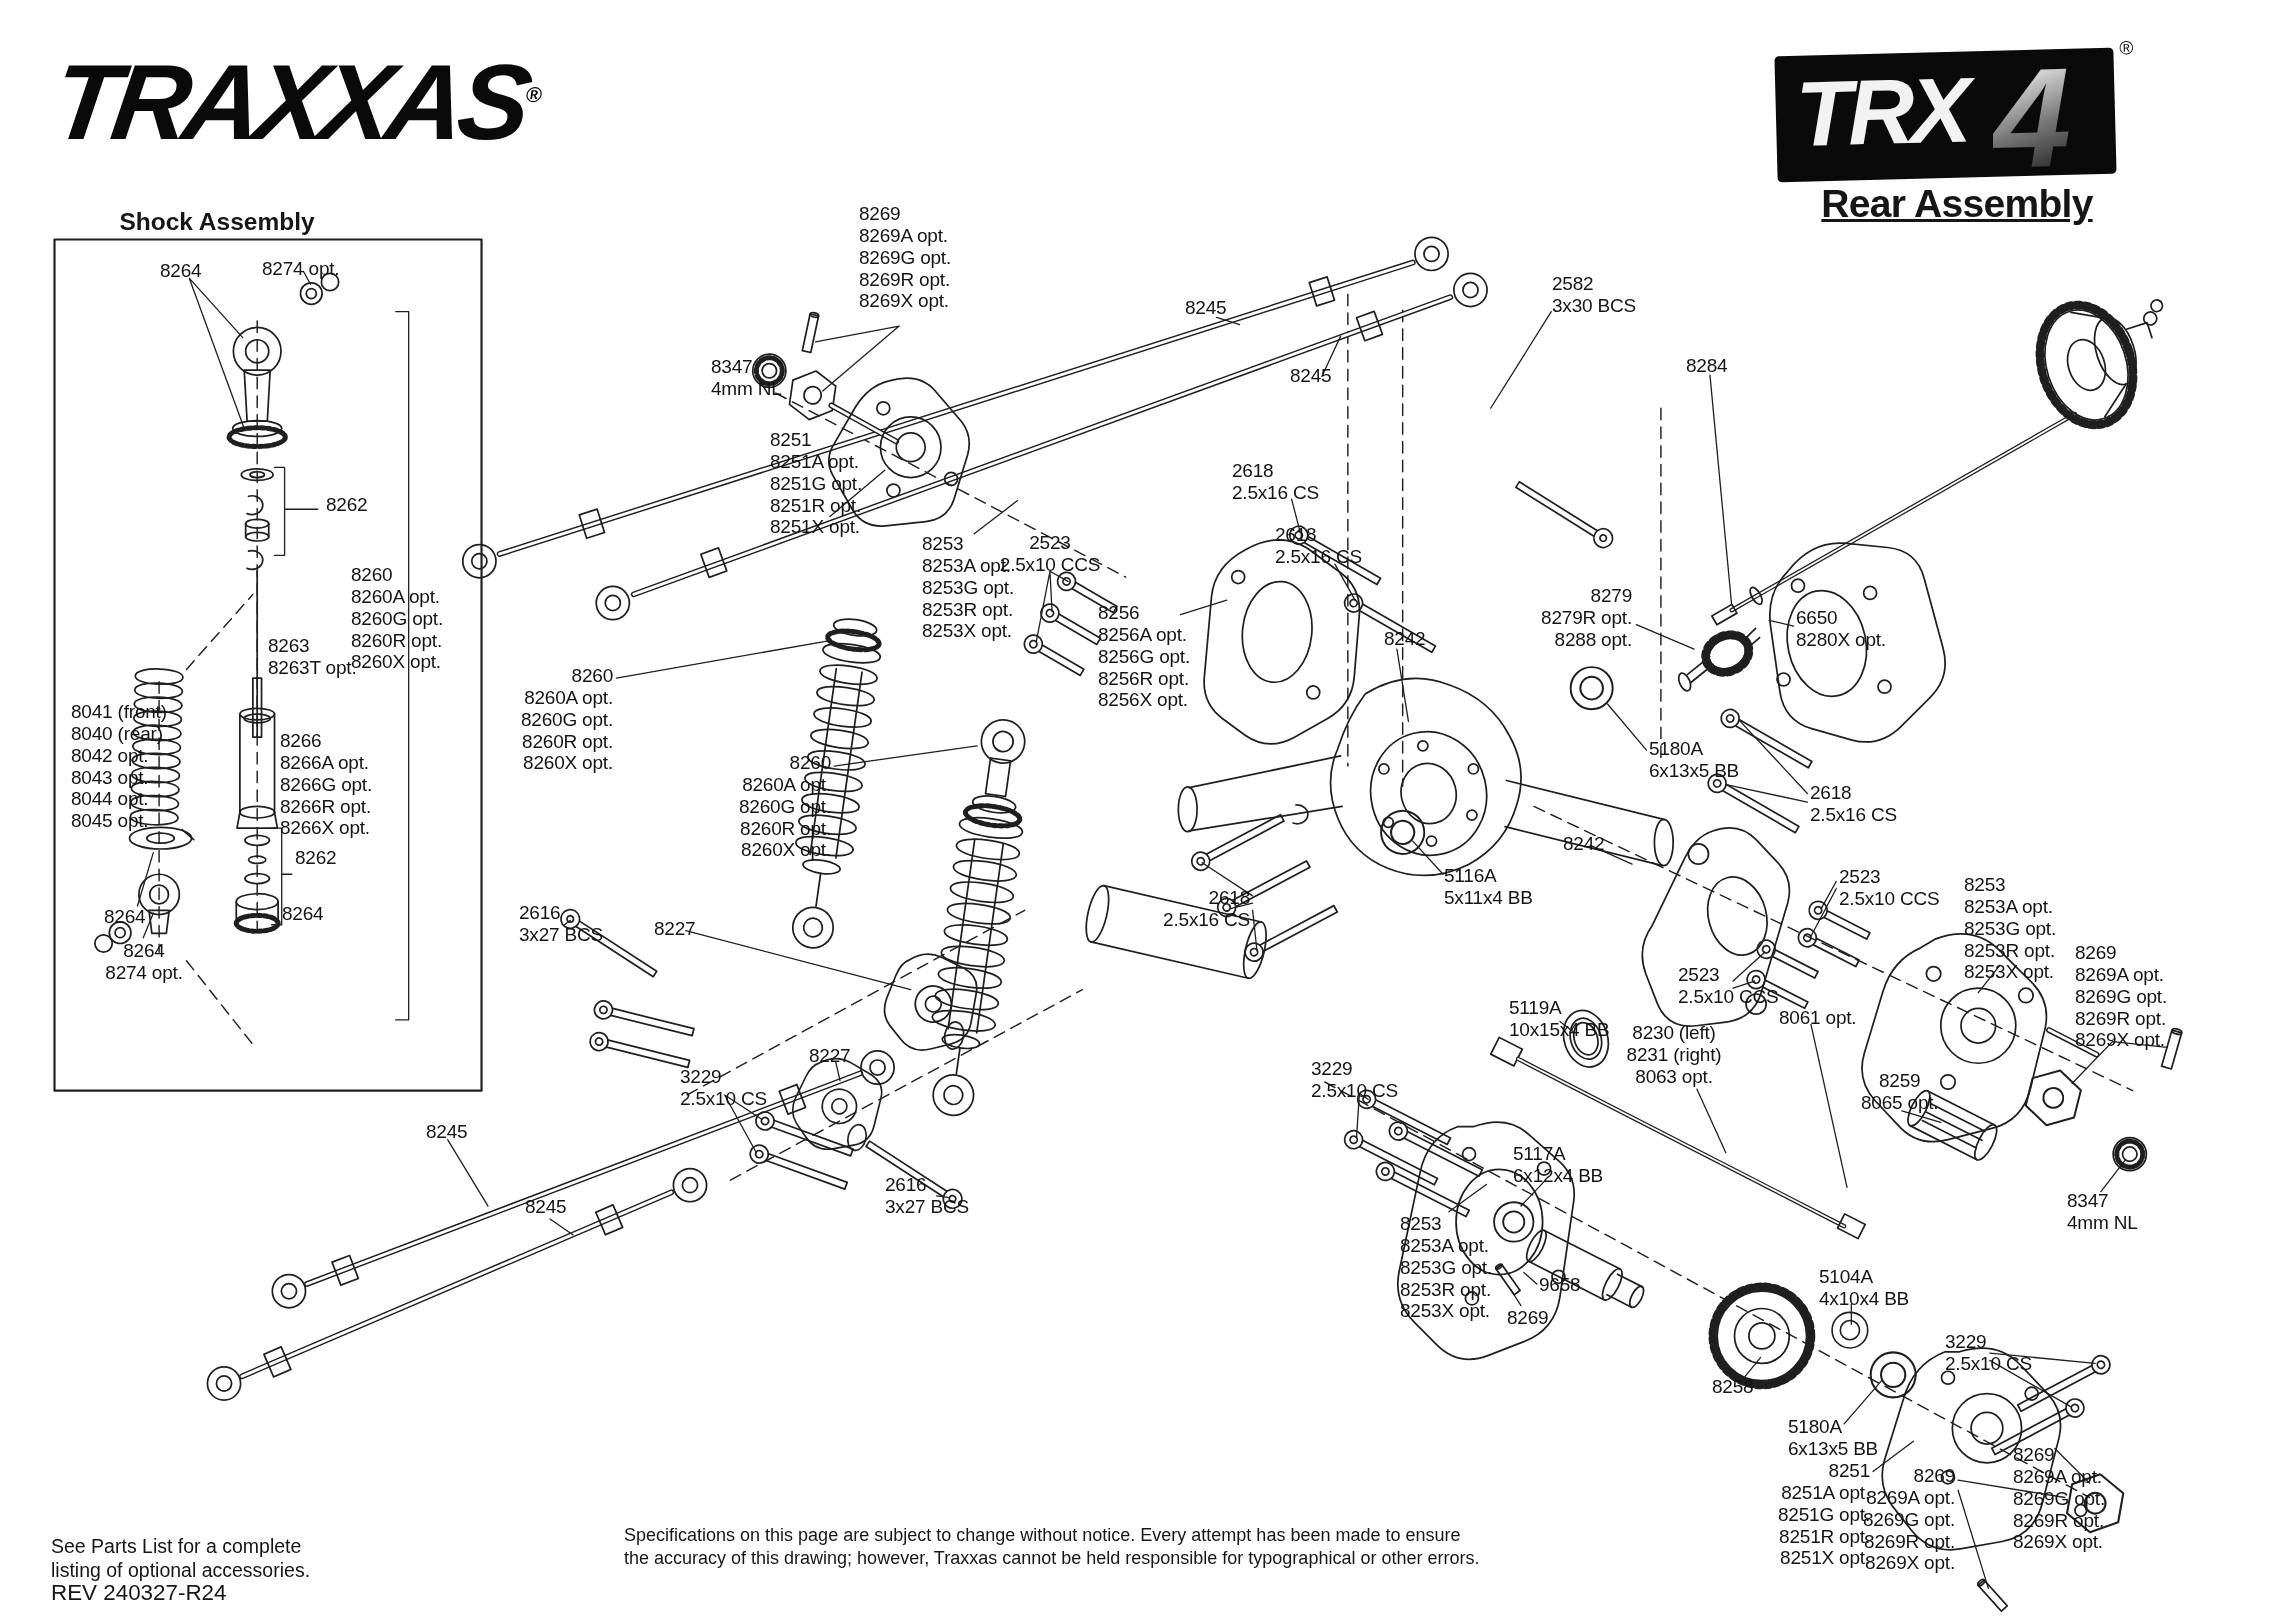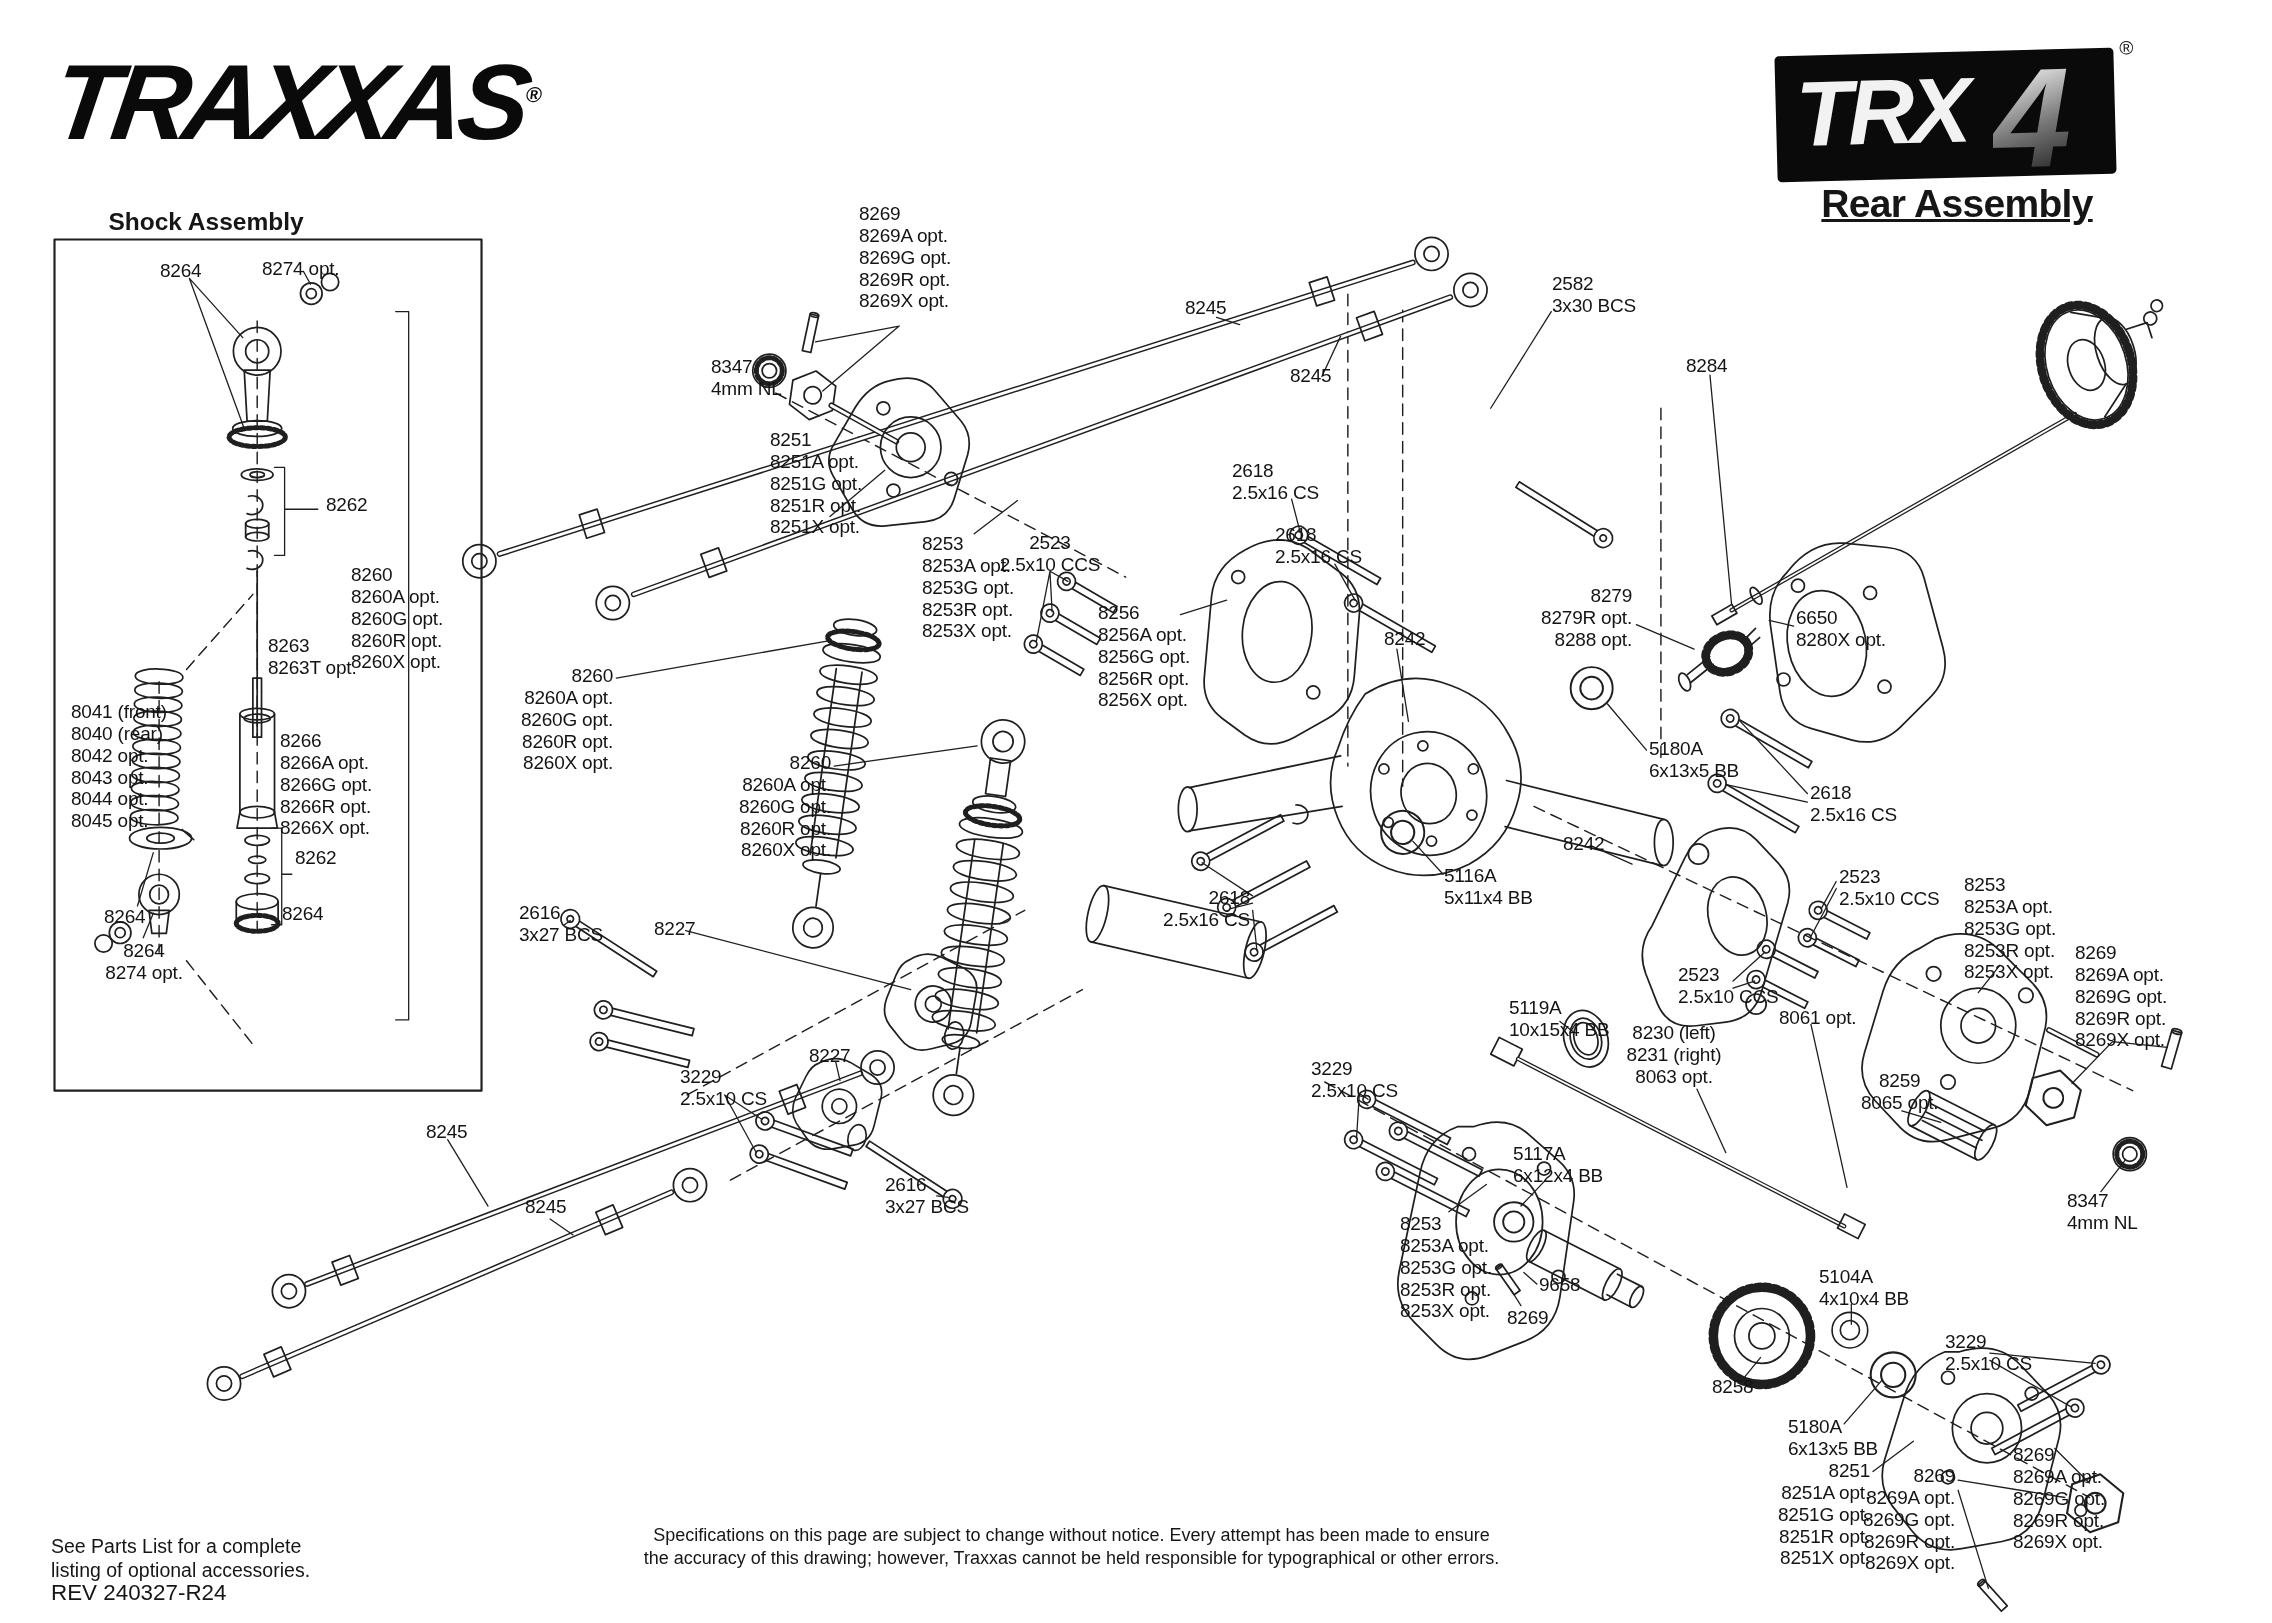--- a/index.html
+++ b/index.html
@@ -11,38 +11,38 @@
   #art .ptr{stroke-width:1.8;}
   #art .teeth{stroke-dasharray:5 4;stroke-width:7;}
   #art .teeth2{stroke-dasharray:6 6;stroke-width:12;}
   #art .tube{stroke-width:8;}   #art .tubei{stroke:#fff;stroke-width:4;}
   #art .tube6{stroke-width:6;}  #art .tubei6{stroke:#fff;stroke-width:2.5;}
   #art .thick{stroke-width:3;}
   .lbl{position:absolute;white-space:pre-line;font-size:19px;line-height:1.15;
        letter-spacing:-0.2px;color:#141414;}
   .lbl.right{transform:translateX(-100%);text-align:right;}
   .lbl.center{transform:translateX(-50%);text-align:center;}
-  #inset-title{position:absolute;transform:translateX(-50%);left:206px;top:208px;
+  #inset-title{position:absolute;transform:translateX(-50%);left:217px;top:208px;
        font-size:24.5px;font-weight:bold;}
   #brand{position:absolute;left:54px;top:40px;font-size:107px;font-weight:bold;
        font-style:italic;letter-spacing:-5.8px;transform:skewX(-8deg);color:#0a0a0a;}
   #brand sup{font-size:21.6px;letter-spacing:0;}
   #trx-banner{position:absolute;left:1776px;top:52px;width:339px;height:126px;
        background:#0a0a0a;transform:rotate(-1.5deg);border-radius:4.3px;}
   #trx-banner .trx{position:absolute;left:20px;top:5.8px;font-size:92px;font-weight:bold;
        font-style:italic;color:#f2f2f2;letter-spacing:-4.3px;}
   #trx-banner .four{position:absolute;left:216px;top:-13px;font-size:141px;font-weight:bold;
        font-style:italic;background:linear-gradient(160deg,#eee 20%,#777 55%,#333 80%);
        -webkit-background-clip:text;background-clip:text;color:transparent;}
   #trx-banner .reg{position:absolute;right:-20px;top:-10px;color:#111;font-size:19px;}
   #subtitle{position:absolute;left:1957px;top:182px;transform:translateX(-50%);
        font-size:39px;font-weight:bold;letter-spacing:-0.7px;text-decoration:underline;}
   #rev{position:absolute;left:51px;top:1580px;font-size:22.4px;}
   #note{position:absolute;left:51px;top:1534px;font-size:19.5px;line-height:1.25;white-space:pre-line;}
-  #disclaimer{position:absolute;left:624px;top:1524px;width:895px;text-align:center;
+  #disclaimer{position:absolute;left:624px;top:1524px;width:895px;text-align:left;
        font-size:18px;line-height:1.3;white-space:pre-line;}
 </style>
 </head>
 <body>
 
 <div id="brand"><span>TRAXXAS</span><sup>®</sup></div>
 
 <div id="trx-banner">
   <span class="trx">TRX</span>
   <span class="four">4</span>

